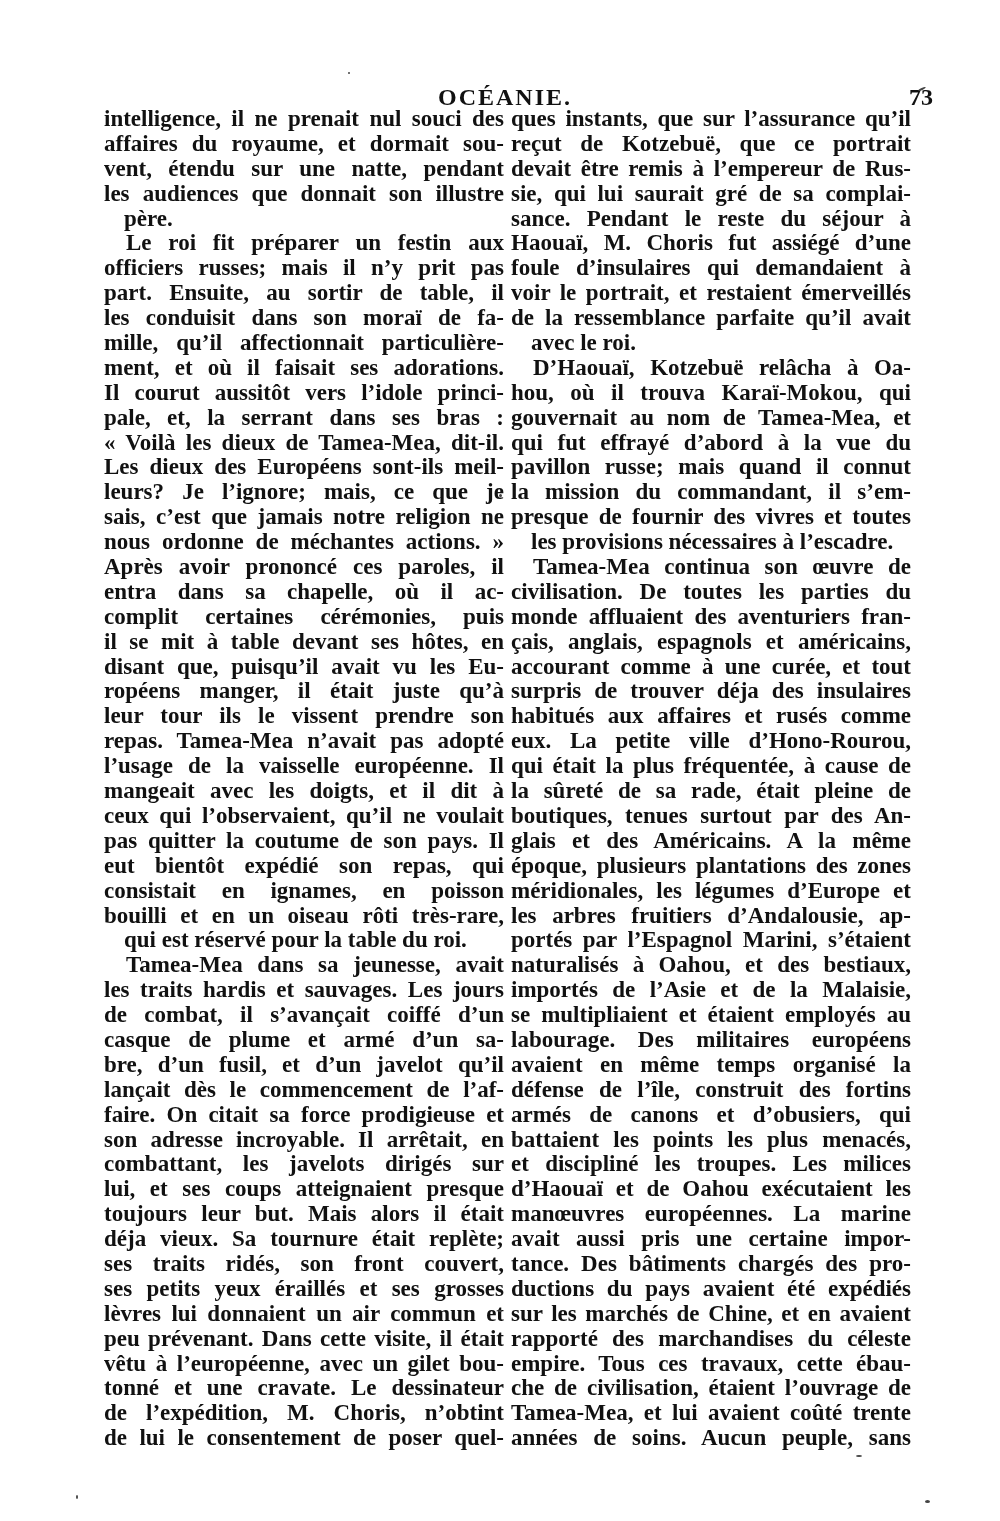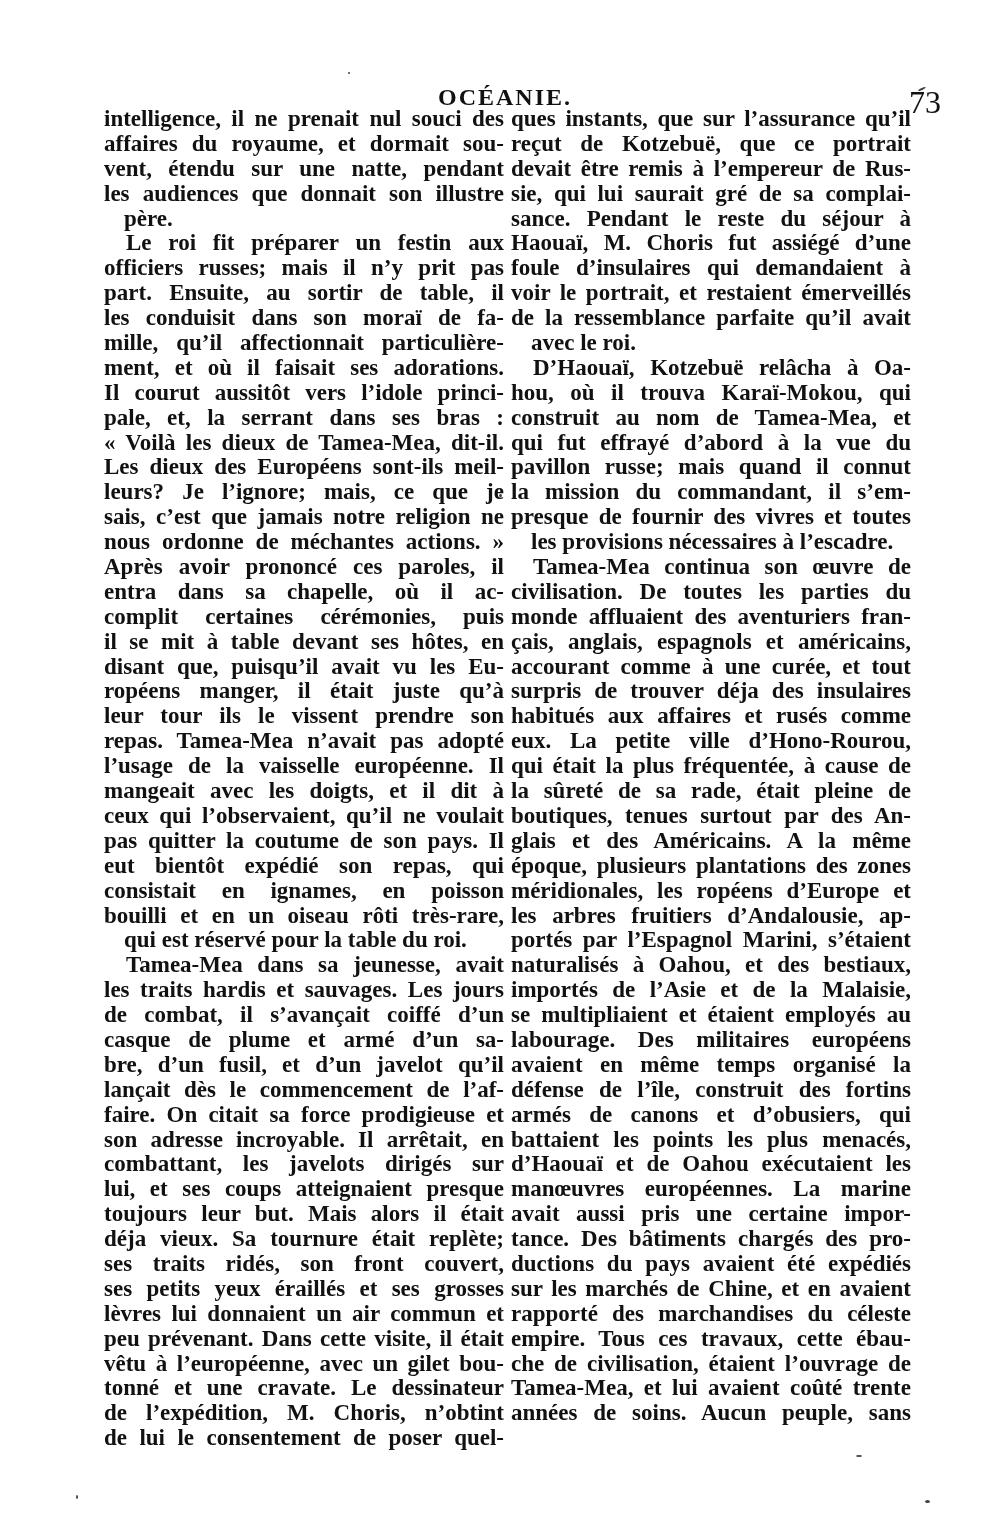--- a/index.html
+++ b/index.html
@@ -33,22 +33,22 @@
       left: 424px;
       top: 0;
       font-size: 24px;
       font-weight: bold;
       letter-spacing: 2px;
     }
     .page-number {
       position: absolute;
       left: 895px;
       top: 0;
-      font-size: 32px;
-      font-weight: normal;
+      font-size: 24px;
+      font-weight: bold;
     }
     .column {
       position: absolute;
       top: 107px;
       width: 400px;
       font-weight: bold;
     }
     .col-left { left: 104px; }
     .col-right { left: 511px; }
     .line {
@@ -144,50 +144,51 @@
       <div class="line">devait être remis à l’empereur de Rus-</div>
       <div class="line">sie, qui lui saurait gré de sa complai-</div>
       <div class="line">sance. Pendant le reste du séjour à</div>
       <div class="line">Haouaï, M. Choris fut assiégé d’une</div>
       <div class="line">foule d’insulaires qui demandaient à</div>
       <div class="line">voir le portrait, et restaient émerveillés</div>
       <div class="line">de la ressemblance parfaite qu’il avait</div>
       <div class="line last">avec le roi.</div>
       <div class="line indent">D’Haouaï, Kotzebuë relâcha à Oa-</div>
       <div class="line">hou, où il trouva Karaï-Mokou, qui</div>
-      <div class="line">construit au nom de Tamea-Mea, et</div>
+      <div class="line">gouvernait au nom de Tamea-Mea, et</div>
       <div class="line">qui fut effrayé d’abord à la vue du</div>
       <div class="line">pavillon russe; mais quand il connut</div>
       <div class="line">la mission du commandant, il s’em-</div>
       <div class="line">presque de fournir des vivres et toutes</div>
       <div class="line last">les provisions nécessaires à l’escadre.</div>
       <div class="line indent">Tamea-Mea continua son œuvre de</div>
       <div class="line">civilisation. De toutes les parties du</div>
       <div class="line">monde affluaient des aventuriers fran-</div>
       <div class="line">çais, anglais, espagnols et américains,</div>
       <div class="line">accourant comme à une curée, et tout</div>
       <div class="line">surpris de trouver déja des insulaires</div>
       <div class="line">habitués aux affaires et rusés comme</div>
       <div class="line">eux. La petite ville d’Hono-Rourou,</div>
       <div class="line">qui était la plus fréquentée, à cause de</div>
       <div class="line">la sûreté de sa rade, était pleine de</div>
       <div class="line">boutiques, tenues surtout par des An-</div>
       <div class="line">glais et des Américains. A la même</div>
       <div class="line">époque, plusieurs plantations des zones</div>
-      <div class="line">méridionales, les ropéens d’Europe et</div>
+      <div class="line">méridionales, les légumes d’Europe et</div>
       <div class="line">les arbres fruitiers d’Andalousie, ap-</div>
       <div class="line">portés par l’Espagnol Marini, s’étaient</div>
       <div class="line">naturalisés à Oahou, et des bestiaux,</div>
       <div class="line">importés de l’Asie et de la Malaisie,</div>
       <div class="line">se multipliaient et étaient employés au</div>
       <div class="line">labourage. Des militaires européens</div>
       <div class="line">avaient en même temps organisé la</div>
       <div class="line">défense de l’île, construit des fortins</div>
       <div class="line">armés de canons et d’obusiers, qui</div>
       <div class="line">battaient les points les plus menacés,</div>
+      <div class="line">et discipliné les troupes. Les milices</div>
       <div class="line">d’Haouaï et de Oahou exécutaient les</div>
       <div class="line">manœuvres européennes. La marine</div>
       <div class="line">avait aussi pris une certaine impor-</div>
       <div class="line">tance. Des bâtiments chargés des pro-</div>
       <div class="line">ductions du pays avaient été expédiés</div>
       <div class="line">sur les marchés de Chine, et en avaient</div>
       <div class="line">rapporté des marchandises du céleste</div>
       <div class="line">empire. Tous ces travaux, cette ébau-</div>
       <div class="line">che de civilisation, étaient l’ouvrage de</div>
       <div class="line">Tamea-Mea, et lui avaient coûté trente</div>

